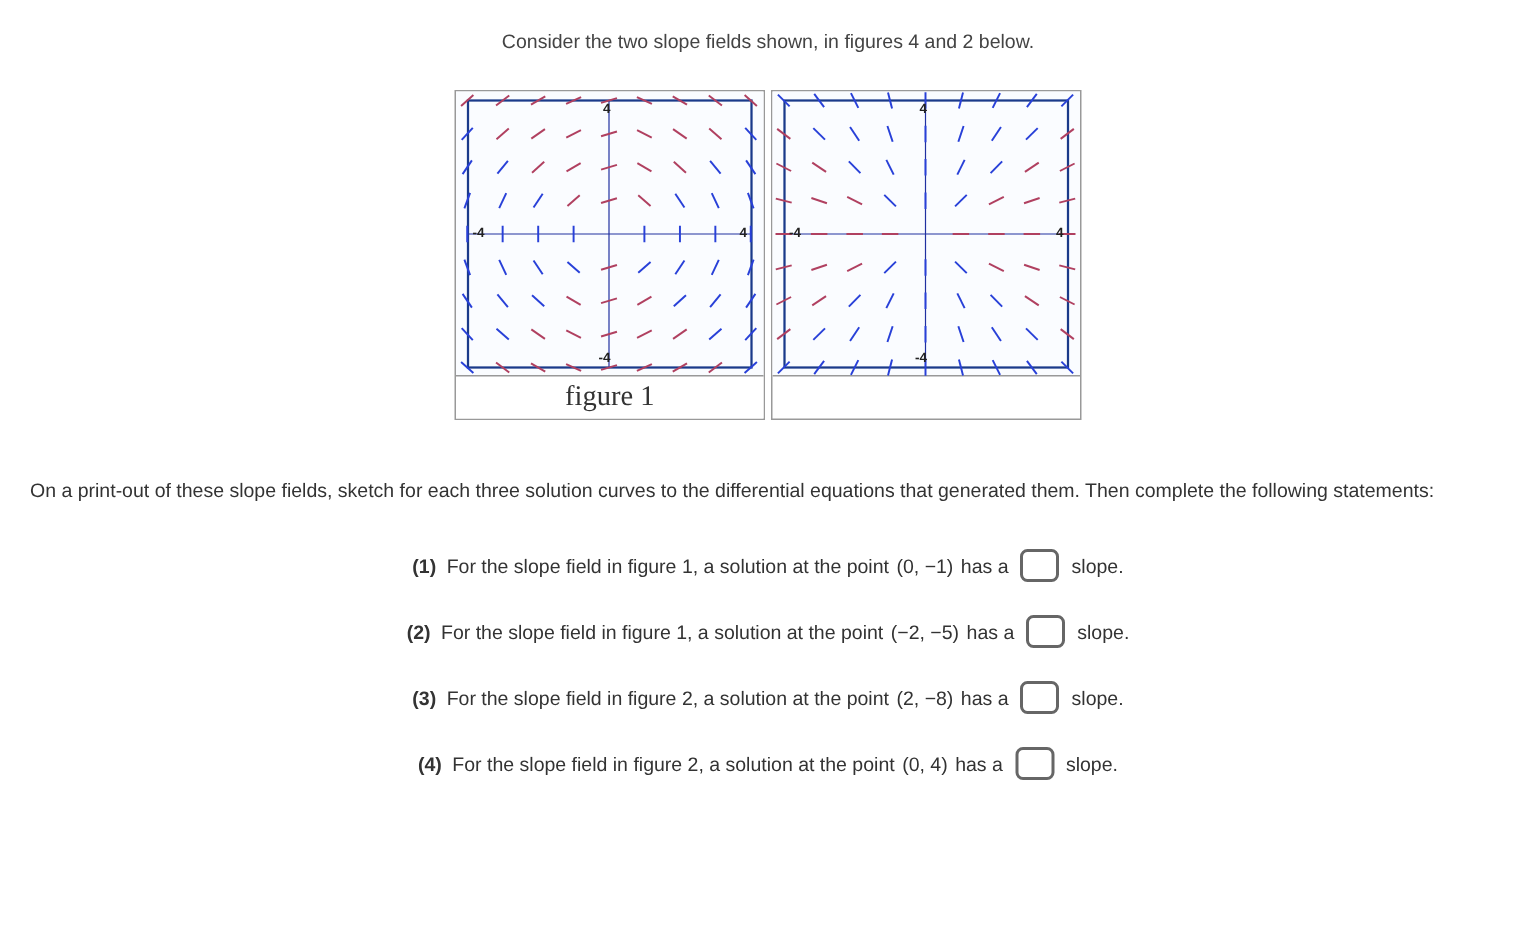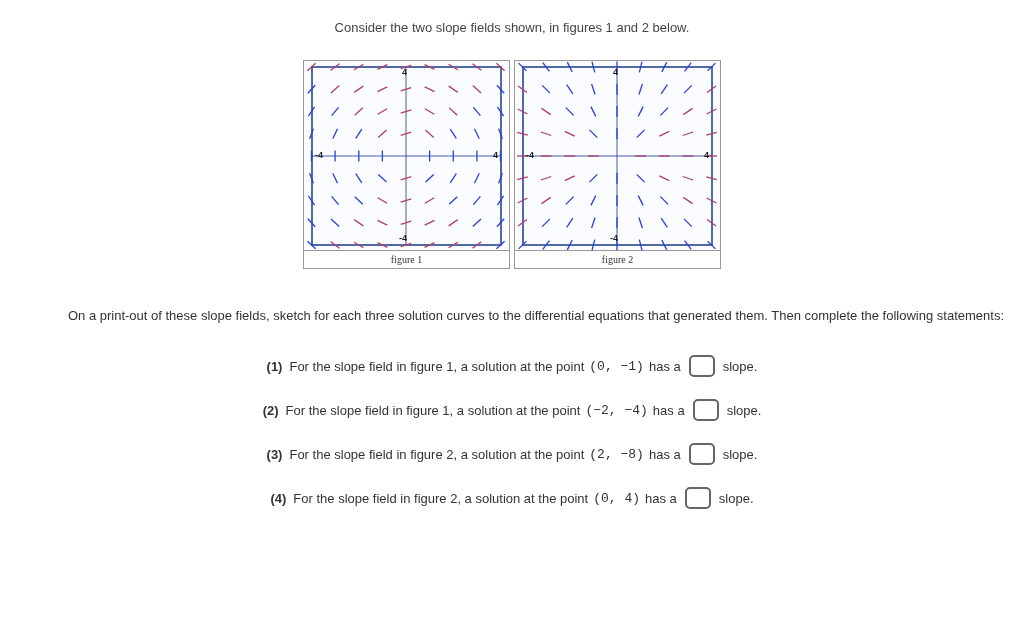--- a/index.html
+++ b/index.html
@@ -32,44 +32,44 @@
       width: 205px;
       height: 190px;
       background: #fafcff;
       position: relative;
       border-bottom: 1px solid #999;
     }
     .figure-caption {
       text-align: center;
       padding: 3px 0;
       font-family: "Times New Roman", serif;
-      font-size: 10px;
+      font-size: 19px;
       background: #fff;
     }
     .instructions {
-      text-align: right;
+      text-align: left;
       margin-bottom: 28px;
       line-height: 1.8;
       padding: 0 10px;
     }
     .questions {
       display: flex;
       flex-direction: column;
       align-items: center;
       gap: 22px;
     }
     .question {
       display: flex;
       align-items: center;
       gap: 5px;
       white-space: nowrap;
     }
     .q-label { font-weight: 600; margin-right: 2px; }
     .math {
-      font-family: Liberation Mono, monospace;
+      font-family: Liberation Sans, sans-serif;
     }
     .input-box {
       width: 26px;
       height: 22px;
       border: 2px solid #666;
       border-radius: 5px;
       display: inline-block;
       vertical-align: middle;
       margin: 0 3px;
       background: #fff;
@@ -78,21 +78,21 @@
       position: absolute;
       font-size: 9px;
       font-weight: bold;
       color: #222;
       line-height: 1;
     }
   </style>
 </head>
 <body>
 
-<div class="intro">Consider the two slope fields shown, in figures 1 and 2 below.</div>
+<div class="intro">Consider the two slope fields shown, in figures 4 and 2 below.</div>
 
 <div class="figures-container">
   <div class="figure-cell">
     <div class="slope-field">
       <svg width="205" height="190" viewBox="0 0 205 190">
         <rect x="8" y="6" width="189" height="178" fill="none" stroke="#1a3a8a" stroke-width="1.5"></rect>
         <g stroke="#2030a0" stroke-width="0.8">
           <line x1="8" y1="95" x2="197" y2="95"></line>
           <line x1="102" y1="6" x2="102" y2="184"></line>
         </g>
@@ -275,39 +275,38 @@
             <line x1="191.6" y1="53.0" x2="201.4" y2="48.0" stroke="#b04060" stroke-width="1.3"></line>
             <line x1="192.1" y1="31.6" x2="200.9" y2="24.9" stroke="#b04060" stroke-width="1.3"></line>
             <line x1="192.6" y1="9.9" x2="200.4" y2="2.1" stroke="#2840d8" stroke-width="1.3"></line>
           </g>
       </svg>
       <span class="axis-label" style="top:7px;left:98px">4</span>
       <span class="axis-label" style="bottom:7px;left:95px">-4</span>
       <span class="axis-label" style="top:90px;left:11px">-4</span>
       <span class="axis-label" style="top:90px;right:11px">4</span>
     </div>
-    <div class="figure-caption">figure 2</div>
   </div>
 </div>
 
 <div class="instructions">On a print-out of these slope fields, sketch for each three solution curves to the differential equations that generated them. Then complete the following statements:</div>
 
 <div class="questions">
   <div class="question">
     <span class="q-label">(1)</span>
     <span>For the slope field in figure 1, a solution at the point </span>
     <span class="math">(0, −1)</span>
     <span> has a </span>
     <span class="input-box"></span>
     <span> slope.</span>
   </div>
   <div class="question">
     <span class="q-label">(2)</span>
     <span>For the slope field in figure 1, a solution at the point </span>
-    <span class="math">(−2, −4)</span>
+    <span class="math">(−2, −5)</span>
     <span> has a </span>
     <span class="input-box"></span>
     <span> slope.</span>
   </div>
   <div class="question">
     <span class="q-label">(3)</span>
     <span>For the slope field in figure 2, a solution at the point </span>
     <span class="math">(2, −8)</span>
     <span> has a </span>
     <span class="input-box"></span>

